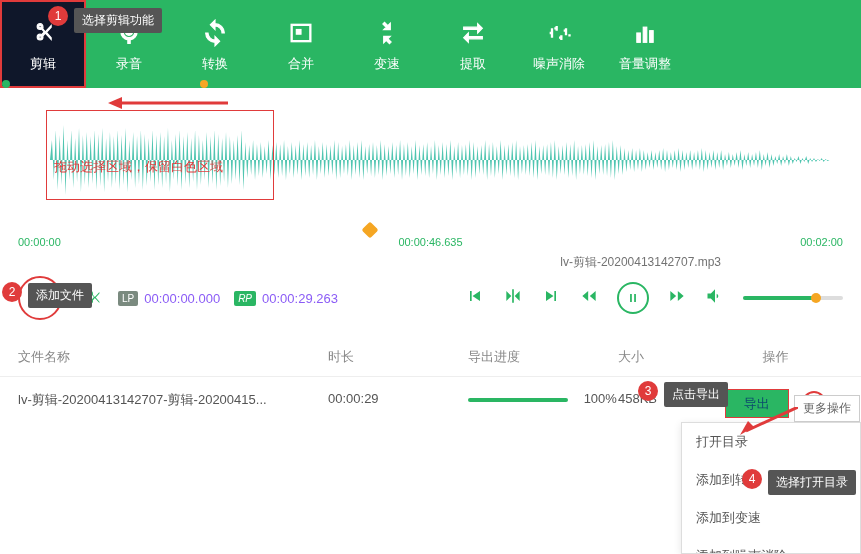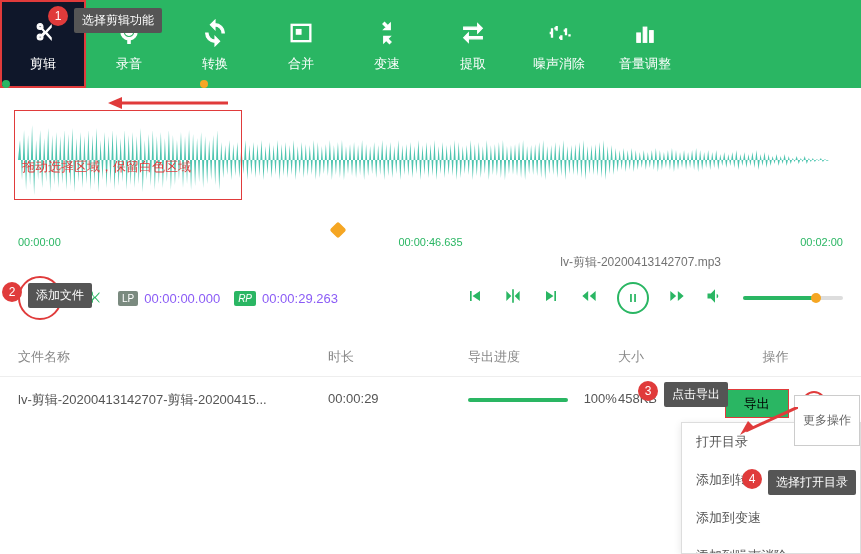--- a/index.html
+++ b/index.html
@@ -9,21 +9,21 @@
 .tool-item { width: 86px; display: flex; flex-direction: column; align-items: center; justify-content: center; color: #fff; cursor: pointer; position: relative; }
 .tool-item.active { background: #0f172a; border: 2px solid #e03b3b; }
 .tool-icon { height: 36px; display: flex; align-items: center; justify-content: center; }
 .tool-icon svg { width: 28px; height: 28px; fill: #fff; stroke: #fff; }
 .tool-label { font-size: 13px; margin-top: 4px; }
 
 .badge { position: absolute; width: 20px; height: 20px; border-radius: 50%; background: #e03b3b; color: #fff; font-size: 12px; display: flex; align-items: center; justify-content: center; z-index: 10; }
 .tooltip { position: absolute; background: #555; color: #fff; font-size: 12px; padding: 4px 8px; border-radius: 2px; white-space: nowrap; z-index: 9; }
 
 .waveform-area { position: relative; height: 180px; padding: 10px 18px 0 18px; }
-.waveform-track { position: relative; height: 120px; margin-top: 12px; }
+.waveform-track { position: relative; height: 120px; margin-top: 12px; margin-left: 32px; }
 .waveform-svg { width: 100%; height: 100px; display: block; }
 .wave-path { fill: #4fc5b0; }
 .selection-box { position: absolute; border: 1px solid #e03b3b; top: 0; height: 90px; }
 .selection-text { position: absolute; color: #e03b3b; font-size: 13px; }
 .marker { position: absolute; width: 8px; height: 8px; border-radius: 50%; top: -8px; }
 .marker.green { background: #2ab663; }
 .marker.orange { background: #f5a623; }
 .arrow-red { position: absolute; }
 .playhead { position: absolute; width: 12px; height: 12px; background: #f5a623; border-radius: 2px; bottom: -6px; transform: rotate(45deg); }
 .time-axis { display: flex; justify-content: space-between; font-size: 11px; color: #2ab663; margin-top: 6px; }
@@ -45,26 +45,26 @@
 .file-header { display: flex; padding: 10px 18px; font-size: 13px; color: #888; border-bottom: 1px solid #eee; margin-top: 10px; }
 .col-name { width: 310px; }
 .col-duration { width: 140px; }
 .col-progress { width: 150px; }
 .col-size { width: 90px; }
 .col-action { flex: 1; text-align: center; }
 
 .file-row { display: flex; align-items: flex-start; padding: 14px 18px; font-size: 13px; color: #555; }
 .progress-bar { width: 100px; height: 4px; background: #2ab663; display: inline-block; border-radius: 2px; vertical-align: middle; }
 .progress-text { margin-left: 12px; }
-.export-btn { background: #2ab663; color: #000000; padding: 6px 18px; border: 1px solid #e03b3b; cursor: pointer; font-size: 13px; }
+.export-btn { background: #2ab663; color: #0c4a6e; padding: 6px 18px; border: 1px solid #e03b3b; cursor: pointer; font-size: 13px; }
 .more-btn { width: 24px; height: 24px; border: 2px solid #e03b3b; border-radius: 50%; display: inline-flex; align-items: center; justify-content: center; margin-left: 10px; cursor: pointer; font-size: 14px; color: #666; }
 
 .dropdown { position: absolute; right: 0; bottom: 0; background: #fff; border: 1px solid #ddd; width: 180px; box-shadow: 0 2px 8px rgba(0,0,0,0.1); }
 .dropdown-item { padding: 10px 14px; font-size: 13px; color: #555; cursor: pointer; position: relative; text-align: left; }
-.more-ops { position: absolute; right: 0; top: -28px; background: #fff; border: 1px solid #ccc; padding: 16px 8px; font-size: 12px; color: #666; }
+.more-ops { position: absolute; right: 0; top: -28px; background: #fff; border: 1px solid #ccc; padding: 4px 8px; font-size: 12px; color: #666; }
 .arrow-red2 { position: absolute; }
 </style>
 </head>
 <body>
 
 <div class="toolbar">
   <div class="tool-item active">
     <div class="tool-icon">
       <svg viewBox="0 0 24 24">
           <path d="M9.5 4c-1.4 0-2.5 1.1-2.5 2.5S8.1 9 9.5 9c.5 0 1-.2 1.4-.4l2.1 2.4-2.1 2.4c-.4-.2-.9-.4-1.4-.4C8.1 13 7 14.1 7 15.5S8.1 18 9.5 18s2.5-1.1 2.5-2.5c0-.3-.1-.6-.2-.9l2.2-2.6 5 5.5V16l-4-4.5 4-4.5V5.5l-5 5.5-2.2-2.6c.1-.3.2-.6.2-.9C12 5.1 10.9 4 9.5 4zm0 1.5c.6 0 1 .4 1 1s-.4 1-1 1-1-.4-1-1 .4-1 1-1zm0 9c.6 0 1 .4 1 1s-.4 1-1 1-1-.4-1-1 .4-1 1-1z" fill="#fff"></path>

